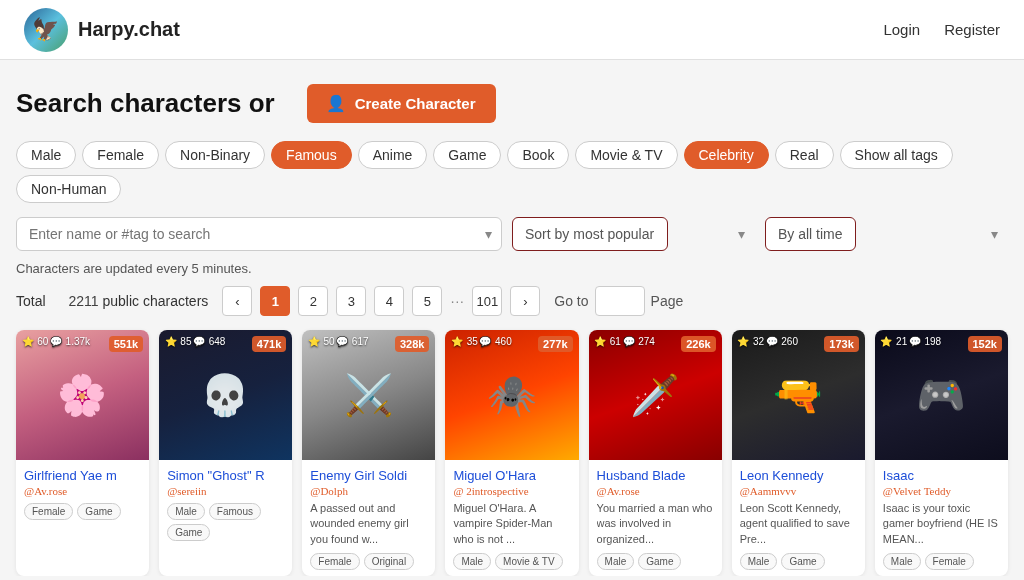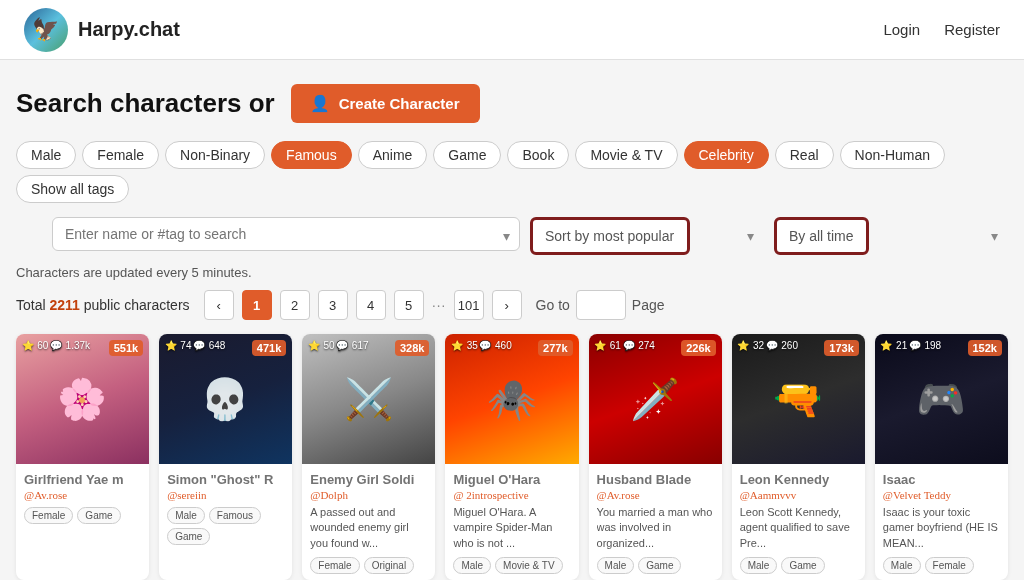--- a/index.html
+++ b/index.html
@@ -10,65 +10,65 @@
     .header-logo { display: flex; align-items: center; gap: 10px; }
     .logo-icon { width: 44px; height: 44px; border-radius: 50%; background: linear-gradient(135deg, #2a6496, #5bc0de, #4a9e6b); display: flex; align-items: center; justify-content: center; font-size: 22px; }
     .logo-text { font-size: 20px; font-weight: 700; color: #222; }
     .header-nav { display: flex; gap: 24px; }
     .header-nav a { color: #333; text-decoration: none; font-size: 15px; }
 
     
     .main { max-width: 1024px; margin: 0 auto; padding: 24px 16px 0; }
 
     
-    .search-header { display: flex; align-items: center; gap: 16px; margin-bottom: 18px; }
+    .search-header { display: flex; align-items: center; gap: 32px; margin-bottom: 18px; }
     .search-title { font-size: 26px; font-weight: 700; color: #111; }
     .create-btn { background: #e05c2a; color: #fff; border: none; border-radius: 6px; padding: 10px 20px; font-size: 15px; font-weight: 600; cursor: pointer; display: flex; align-items: center; gap: 8px; white-space: nowrap; }
     .create-btn-icon { font-size: 16px; }
 
     
     .tags-row { display: flex; flex-wrap: wrap; gap: 6px; margin-bottom: 14px; }
     .tag { padding: 5px 14px; border: 1px solid #ccc; border-radius: 20px; background: #fff; cursor: pointer; font-size: 14px; color: #333; }
     .tag.active { background: #e05c2a; color: #fff; border-color: #e05c2a; }
 
     
-    .filters-row { display: flex; gap: 10px; margin-bottom: 10px; margin-left: 36px; }
-    .filter-select { flex: 1; padding: 8px 12px; border: 3px solid #7f1d1d; border-radius: 6px; background: #fff; color: #555; font-size: 14px; appearance: none; cursor: pointer; }
+    .filters-row { display: flex; gap: 10px; margin-bottom: 10px; }
+    .filter-select { flex: 1; padding: 8px 12px; border: 1px solid #7f1d1d; border-radius: 6px; background: #fff; color: #555; font-size: 14px; appearance: none; cursor: pointer; }
     .filter-select-wrap { position: relative; flex: 1; }
     .filter-select-wrap::after { content: '▾'; position: absolute; right: 10px; top: 50%; transform: translateY(-50%); color: #888; pointer-events: none; }
     .search-input-wrap { position: relative; flex: 2; }
     .search-input { width: 100%; padding: 8px 36px 8px 12px; border: 1px solid #ccc; border-radius: 6px; font-size: 14px; color: #555; }
     .search-input-wrap::after { content: '▾'; position: absolute; right: 10px; top: 50%; transform: translateY(-50%); color: #888; pointer-events: none; }
 
     
     .update-notice { font-size: 13px; color: #555; margin-bottom: 10px; }
 
     
     .pagination-row { display: flex; align-items: center; gap: 8px; margin-bottom: 14px; }
     .pagination-total { font-size: 14px; color: #333; margin-right: 6px; }
-    .pagination-total strong { color: #c2410c; font-weight: 700; }
+    .pagination-total strong { color: #404040; font-weight: 400; margin-left: 19px; }
     .page-btn { width: 30px; height: 30px; border: 1px solid #ccc; background: #fff; border-radius: 4px; cursor: pointer; display: flex; align-items: center; justify-content: center; font-size: 13px; color: #333; }
     .page-btn.active { background: #e05c2a; color: #fff; border-color: #e05c2a; font-weight: 700; }
     .page-dots { color: #888; font-size: 14px; }
     .goto-wrap { display: flex; align-items: center; gap: 6px; margin-left: 6px; }
     .goto-input { width: 50px; height: 30px; border: 1px solid #ccc; border-radius: 4px; text-align: center; font-size: 13px; }
     .goto-label { font-size: 14px; color: #555; }
 
     
     .chars-grid { display: grid; grid-template-columns: repeat(7, 1fr); gap: 10px; }
 
     
     .char-card { background: #fff; border-radius: 8px; overflow: hidden; box-shadow: 0 1px 4px rgba(0,0,0,0.08); cursor: pointer; }
     .char-img-wrap { position: relative; height: 130px; background: #333; overflow: hidden; }
     .char-img-placeholder { width: 100%; height: 100%; display: flex; align-items: center; justify-content: center; font-size: 40px; }
     .char-badge { position: absolute; top: 6px; right: 6px; background: rgba(224,92,42,0.92); color: #fff; border-radius: 4px; padding: 2px 5px; font-size: 11px; font-weight: 700; }
     .char-stats { position: absolute; top: 6px; left: 6px; display: flex; flex-direction: row; gap: 2px; }
     .char-stat { font-size: 10px; color: #fff; display: flex; align-items: center; gap: 2px; text-shadow: 0 1px 2px rgba(0,0,0,0.7); }
     .char-body { padding: 8px 8px 6px; }
-    .char-name { font-size: 13px; font-weight: 700; color: #737373; margin-bottom: 2px; white-space: nowrap; overflow: hidden; text-overflow: ellipsis; }
+    .char-name { font-size: 13px; font-weight: 400; color: #1d4ed8; margin-bottom: 2px; white-space: nowrap; overflow: hidden; text-overflow: ellipsis; }
     .char-author { font-size: 11px; color: #e05c2a; margin-bottom: 4px; font-family: Liberation Serif, serif; }
     .char-desc { font-size: 11px; color: #555; line-height: 1.4; min-height: 40px; display: -webkit-box; -webkit-line-clamp: 3; -webkit-box-orient: vertical; overflow: hidden; }
     .char-tags-row { display: flex; flex-wrap: wrap; gap: 4px; margin-top: 6px; }
     .char-tag { font-size: 10px; padding: 2px 7px; border: 1px solid #ccc; border-radius: 10px; color: #555; background: #f9f9f9; }
 
     
     .card-img-1 { background: linear-gradient(160deg, #e8a0a0, #c46080, #8B3060); }
     .card-img-2 { background: linear-gradient(160deg, #1a1a2e, #16213e, #0f3460); }
     .card-img-3 { background: linear-gradient(160deg, #c0c0c0, #888, #444); }
     .card-img-4 { background: linear-gradient(160deg, #cc2200, #ff4400, #ffaa00); }
@@ -104,22 +104,22 @@
       <button class="tag">Male</button>
       <button class="tag">Female</button>
       <button class="tag">Non-Binary</button>
       <button class="tag active">Famous</button>
       <button class="tag">Anime</button>
       <button class="tag">Game</button>
       <button class="tag">Book</button>
       <button class="tag">Movie &amp; TV</button>
       <button class="tag active">Celebrity</button>
       <button class="tag">Real</button>
+      <button class="tag">Show all tags</button>
       <button class="tag">Non-Human</button>
-      <button class="tag">Show all tags</button>
     </div>
 
   <div class="filters-row">
     <div class="search-input-wrap">
       <input class="search-input" type="text" placeholder="Enter name or #tag to search" style="">
     </div>
     <div class="filter-select-wrap">
       <select class="filter-select">
         <option>Sort by most popular</option>
       </select>
@@ -170,21 +170,21 @@
           <span class="char-tag">Female</span>
             <span class="char-tag">Game</span>
         </div>
       </div>
     </div>
       <div class="char-card">
       <div class="char-img-wrap card-img-2">
         <div class="char-img-placeholder">💀</div>
         <div class="char-badge">471k</div>
         <div class="char-stats">
-          <div class="char-stat">⭐ 74</div>
+          <div class="char-stat">⭐ 85</div>
           <div class="char-stat">💬 648</div>
         </div>
       </div>
       <div class="char-body">
         <div class="char-name">Simon "Ghost" R</div>
         <div class="char-author">@sereiin</div>
         <div class="char-tags-row">
           <span class="char-tag">Male</span>
             <span class="char-tag">Famous</span>
             <span class="char-tag">Game</span>

